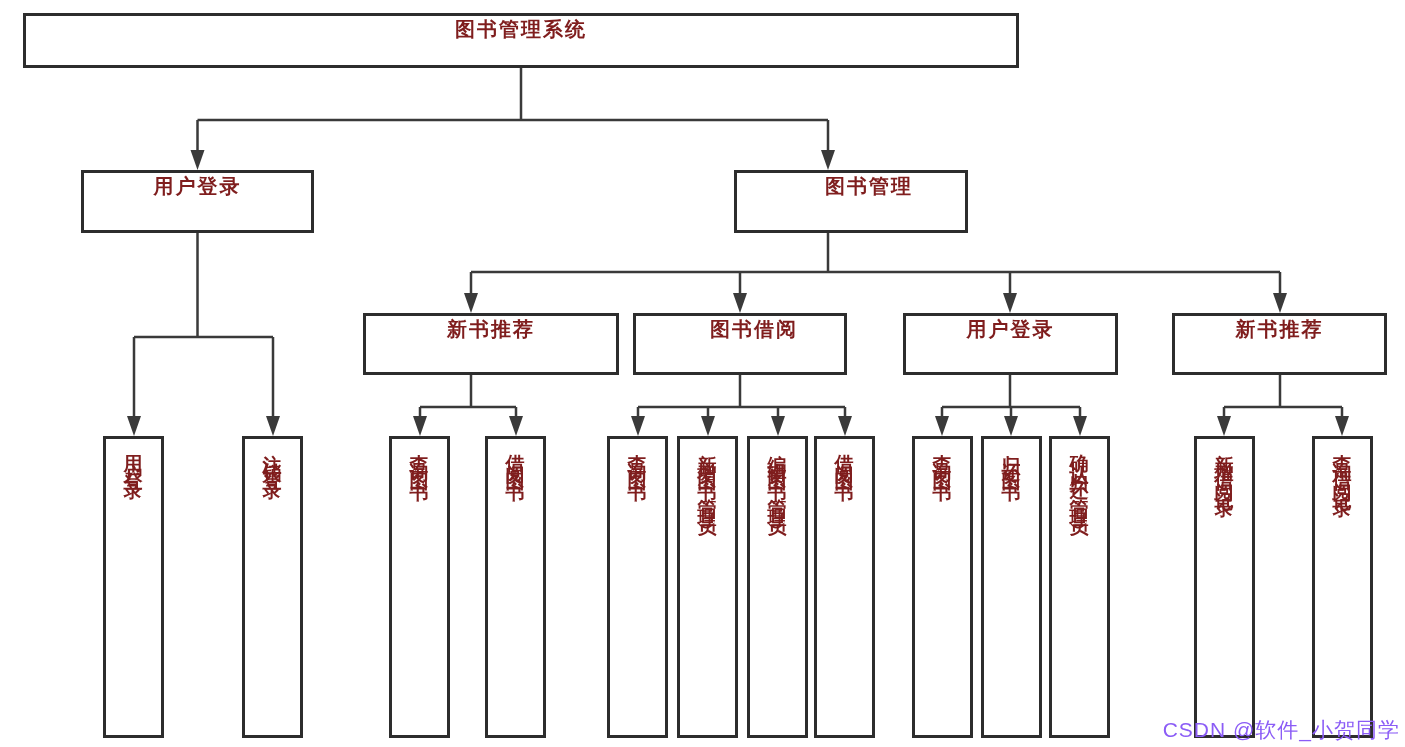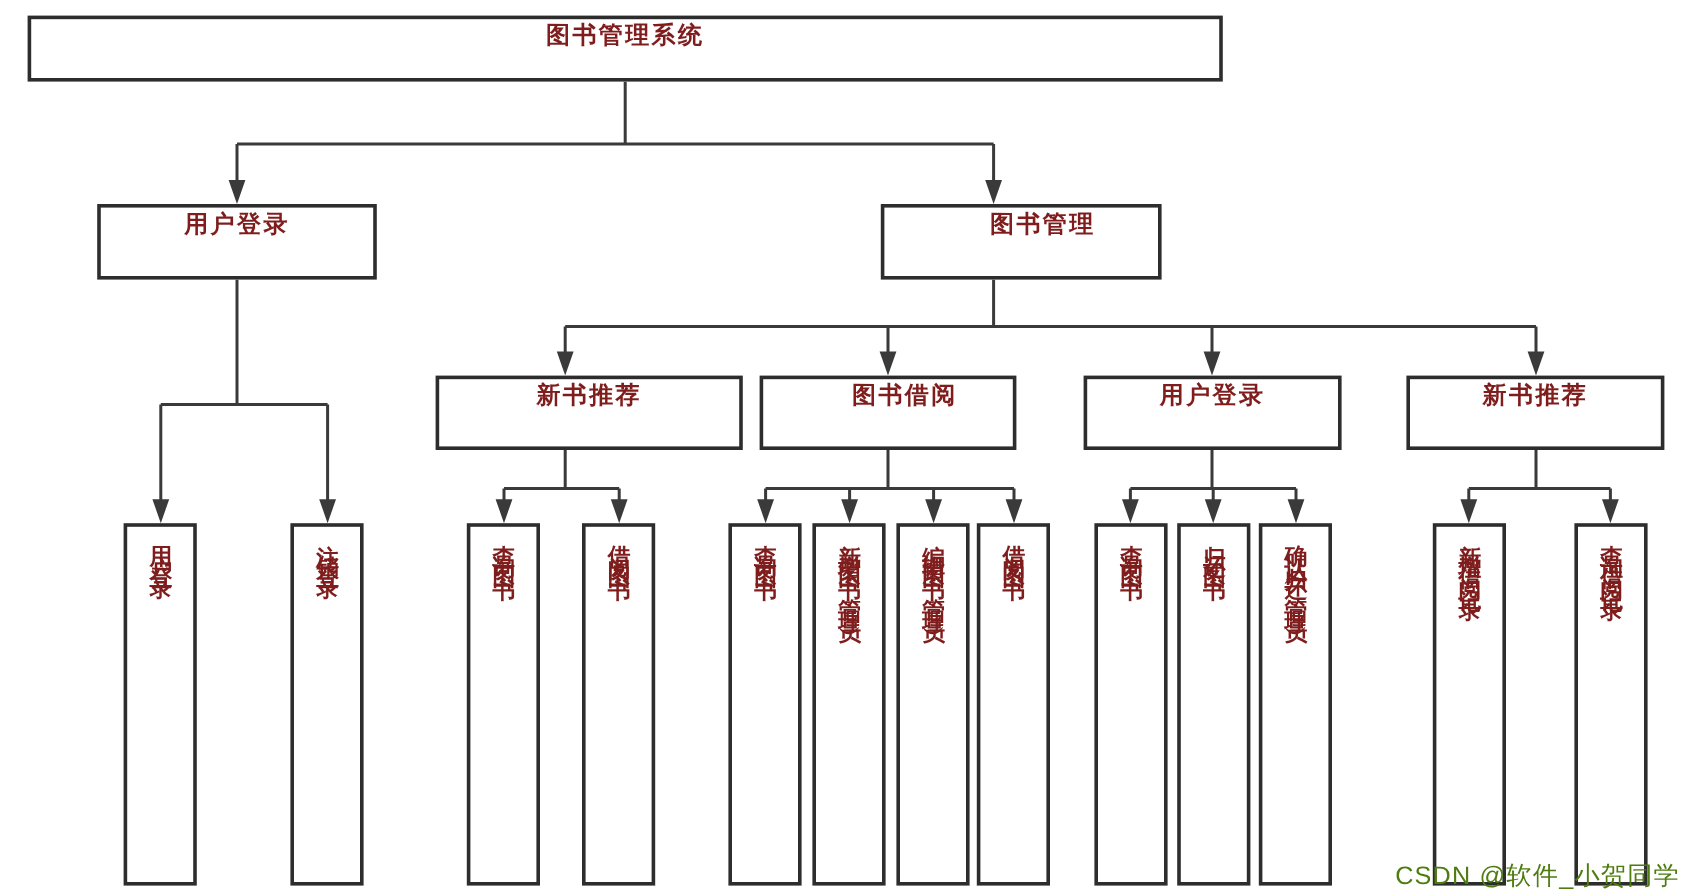--- a/index.html
+++ b/index.html
@@ -47,21 +47,21 @@
     font-size: 19px;
     letter-spacing: 9px;
     line-height: 1;
     white-space: nowrap;
   }
   .watermark {
     position: absolute;
     right: 5px;
     bottom: 3px;
     font-size: 21px;
-    color: #4d7c0f;
+    color: #8b5cf6;
     letter-spacing: 1px;
     z-index: 3;
     white-space: nowrap;
   }
 </style>
 </head>
 <body>
 
 <div class="canvas">
 

